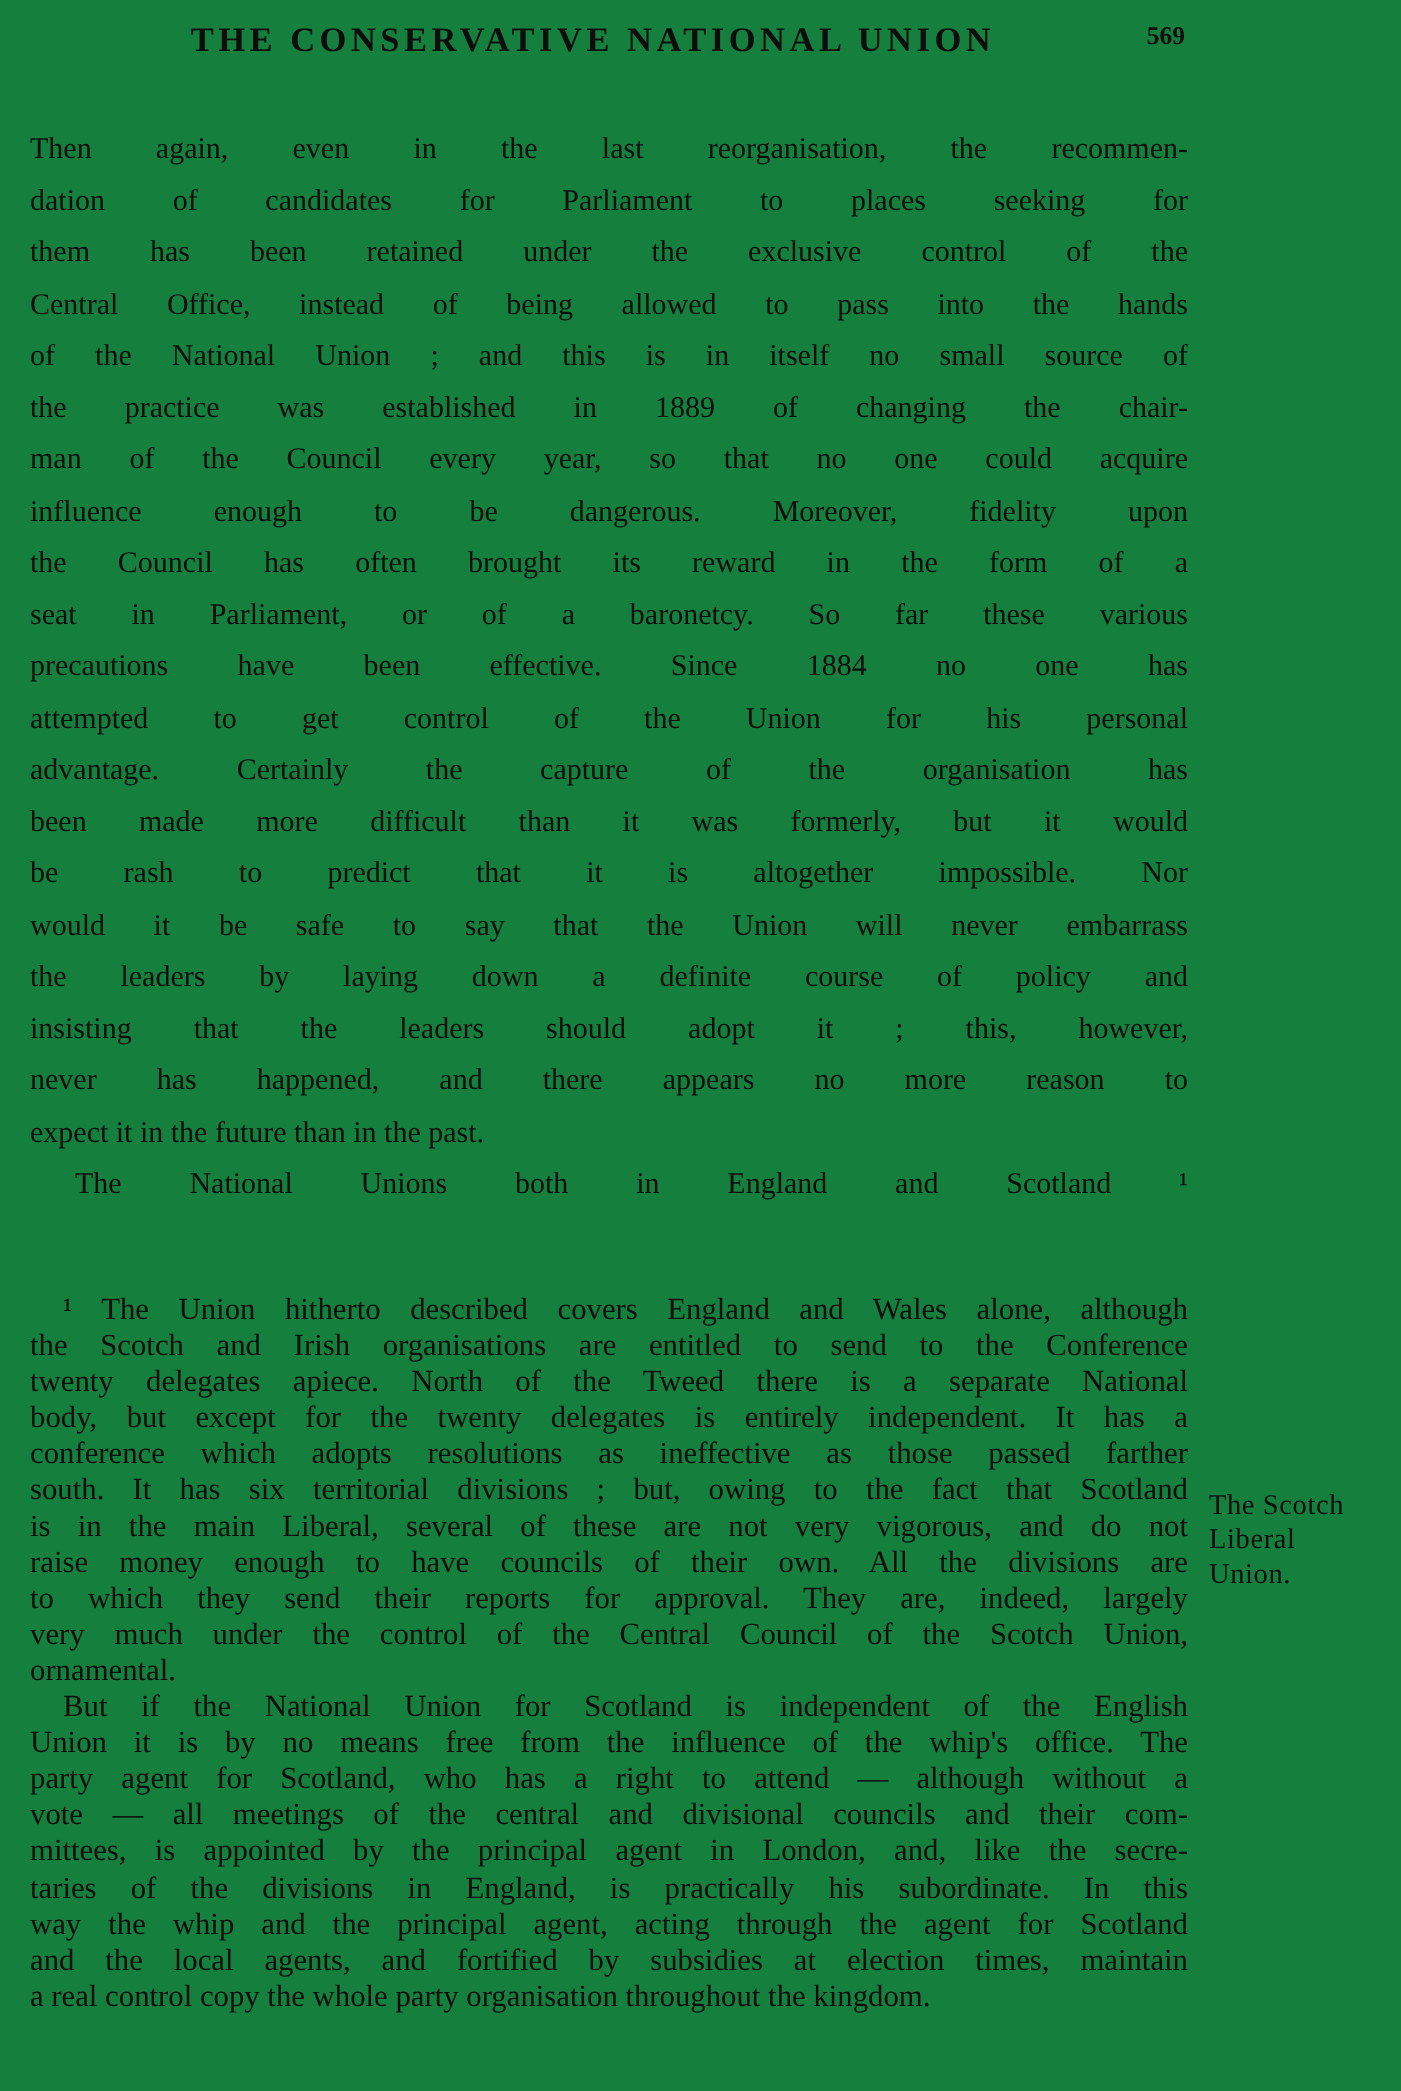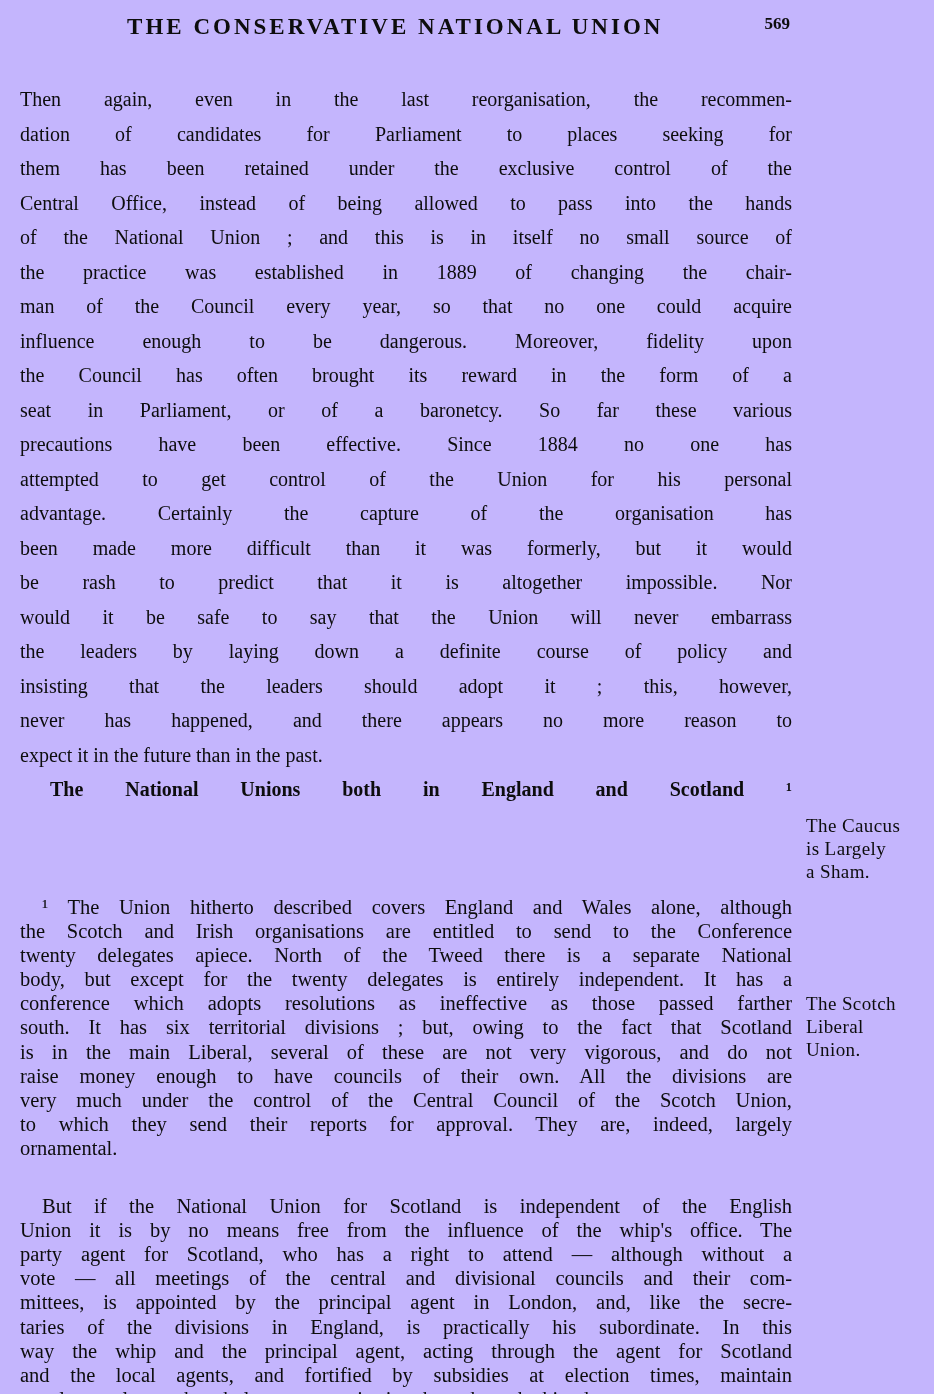--- a/index.html
+++ b/index.html
@@ -4,21 +4,21 @@
 <style>
   html, body {
     margin: 0;
     padding: 0;
     background: #ffffff;
   }
   .page {
     position: relative;
     width: 934px;
     height: 1394px;
-    background: #c4b5fd;
+    background: #15803d;
     color: #0d0d0d;
     font-family: "Liberation Serif", serif;
     overflow: hidden;
   }
 
   
   .header {
     position: absolute;
     left: 20px;
     top: 14px;
@@ -58,21 +58,20 @@
   
   .line {
     text-align: justify;
     text-align-last: justify;
   }
   .no-stretch-last > .line:last-child {
     text-align-last: left;
   }
   .indent-first > .line:first-child {
     text-indent: 30px;
-    font-weight: bold;
   }
 
   
   .margin-note {
     position: absolute;
     left: 806px;
     width: 124px;
     font-size: 19px;
     line-height: 23px;
     letter-spacing: 0.4px;
@@ -90,21 +89,20 @@
     left: 20px;
     top: 861px;
     width: 772px;
   }
   .footnote .line {
     font-size: 20.5px;
     line-height: 24.1px;
   }
   .fn-para > .line:first-child {
     text-indent: 22px;
-    margin-top: 34px;
   }
 </style>
 </head>
 <body>
 
 <div class="page">
 
   <div class="header">
     <span class="running-head">THE CONSERVATIVE NATIONAL UNION</span>
     <span class="page-number">569</span>
@@ -131,44 +129,39 @@
         <div class="line">the leaders by laying down a definite course of policy and</div>
         <div class="line">insisting that the leaders should adopt it ; this, however,</div>
         <div class="line">never has happened, and there appears no more reason to</div>
         <div class="line">expect it in the future than in the past.</div>
       </div>
     <div class="para indent-first">
         <div class="line">The National Unions both in England and Scotland ¹</div>
       </div>
   </div>
 
-  <div class="margin-note note-1">
-      <div class="line">The Caucus</div>
-      <div class="line">is Largely</div>
-      <div class="line">a Sham.</div>
-    </div>
 
   <div class="margin-note note-2">
       <div class="line">The Scotch</div>
       <div class="line">Liberal</div>
       <div class="line">Union.</div>
     </div>
 
   <div class="footnote">
     <div class="fn-para no-stretch-last">
         <div class="line">¹ The Union hitherto described covers England and Wales alone, although</div>
         <div class="line">the Scotch and Irish organisations are entitled to send to the Conference</div>
         <div class="line">twenty delegates apiece.  North of the Tweed there is a separate National</div>
         <div class="line">body, but except for the twenty delegates is entirely independent.  It has a</div>
         <div class="line">conference which adopts resolutions as ineffective as those passed farther</div>
         <div class="line">south.  It has six territorial divisions ; but, owing to the fact that Scotland</div>
         <div class="line">is in the main Liberal, several of these are not very vigorous, and do not</div>
         <div class="line">raise money enough to have councils of their own.  All the divisions are</div>
+        <div class="line">to which they send their reports for approval.  They are, indeed, largely</div>
         <div class="line">very much under the control of the Central Council of the Scotch Union,</div>
-        <div class="line">to which they send their reports for approval.  They are, indeed, largely</div>
         <div class="line">ornamental.</div>
       </div>
     <div class="fn-para no-stretch-last">
         <div class="line">But if the National Union for Scotland is independent of the English</div>
         <div class="line">Union it is by no means free from the influence of the whip's office.  The</div>
         <div class="line">party agent for Scotland, who has a right to attend — although without a</div>
         <div class="line">vote — all meetings of the central and divisional councils and their com-</div>
         <div class="line">mittees, is appointed by the principal agent in London, and, like the secre-</div>
         <div class="line">taries of the divisions in England, is practically his subordinate.  In this</div>
         <div class="line">way the whip and the principal agent, acting through the agent for Scotland</div>

